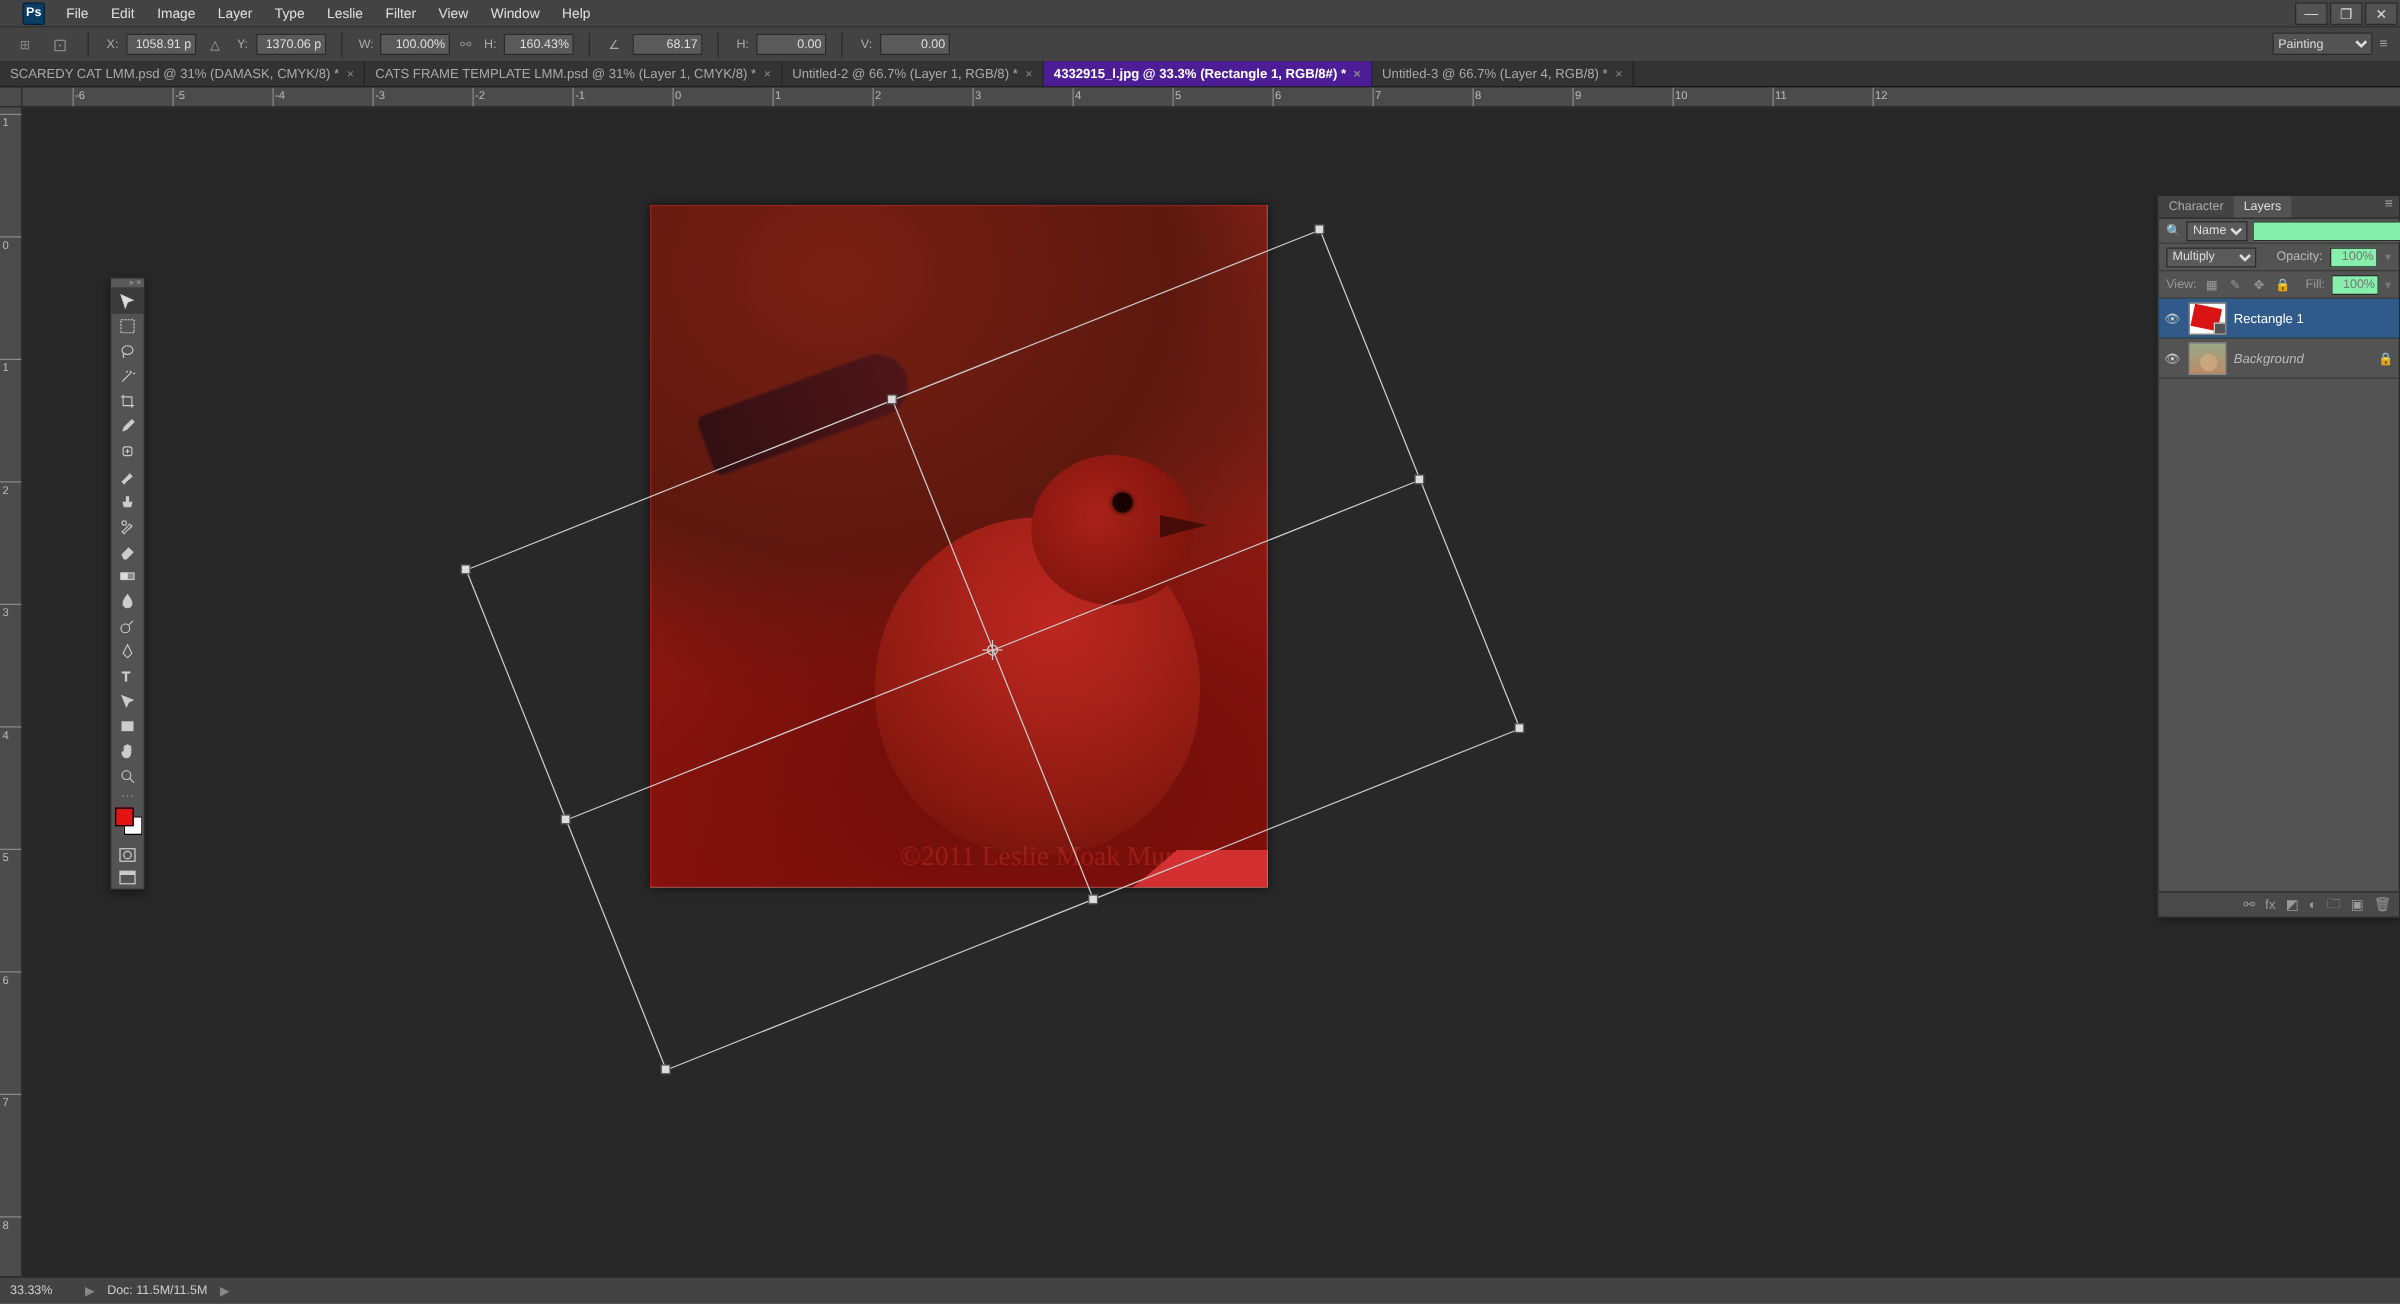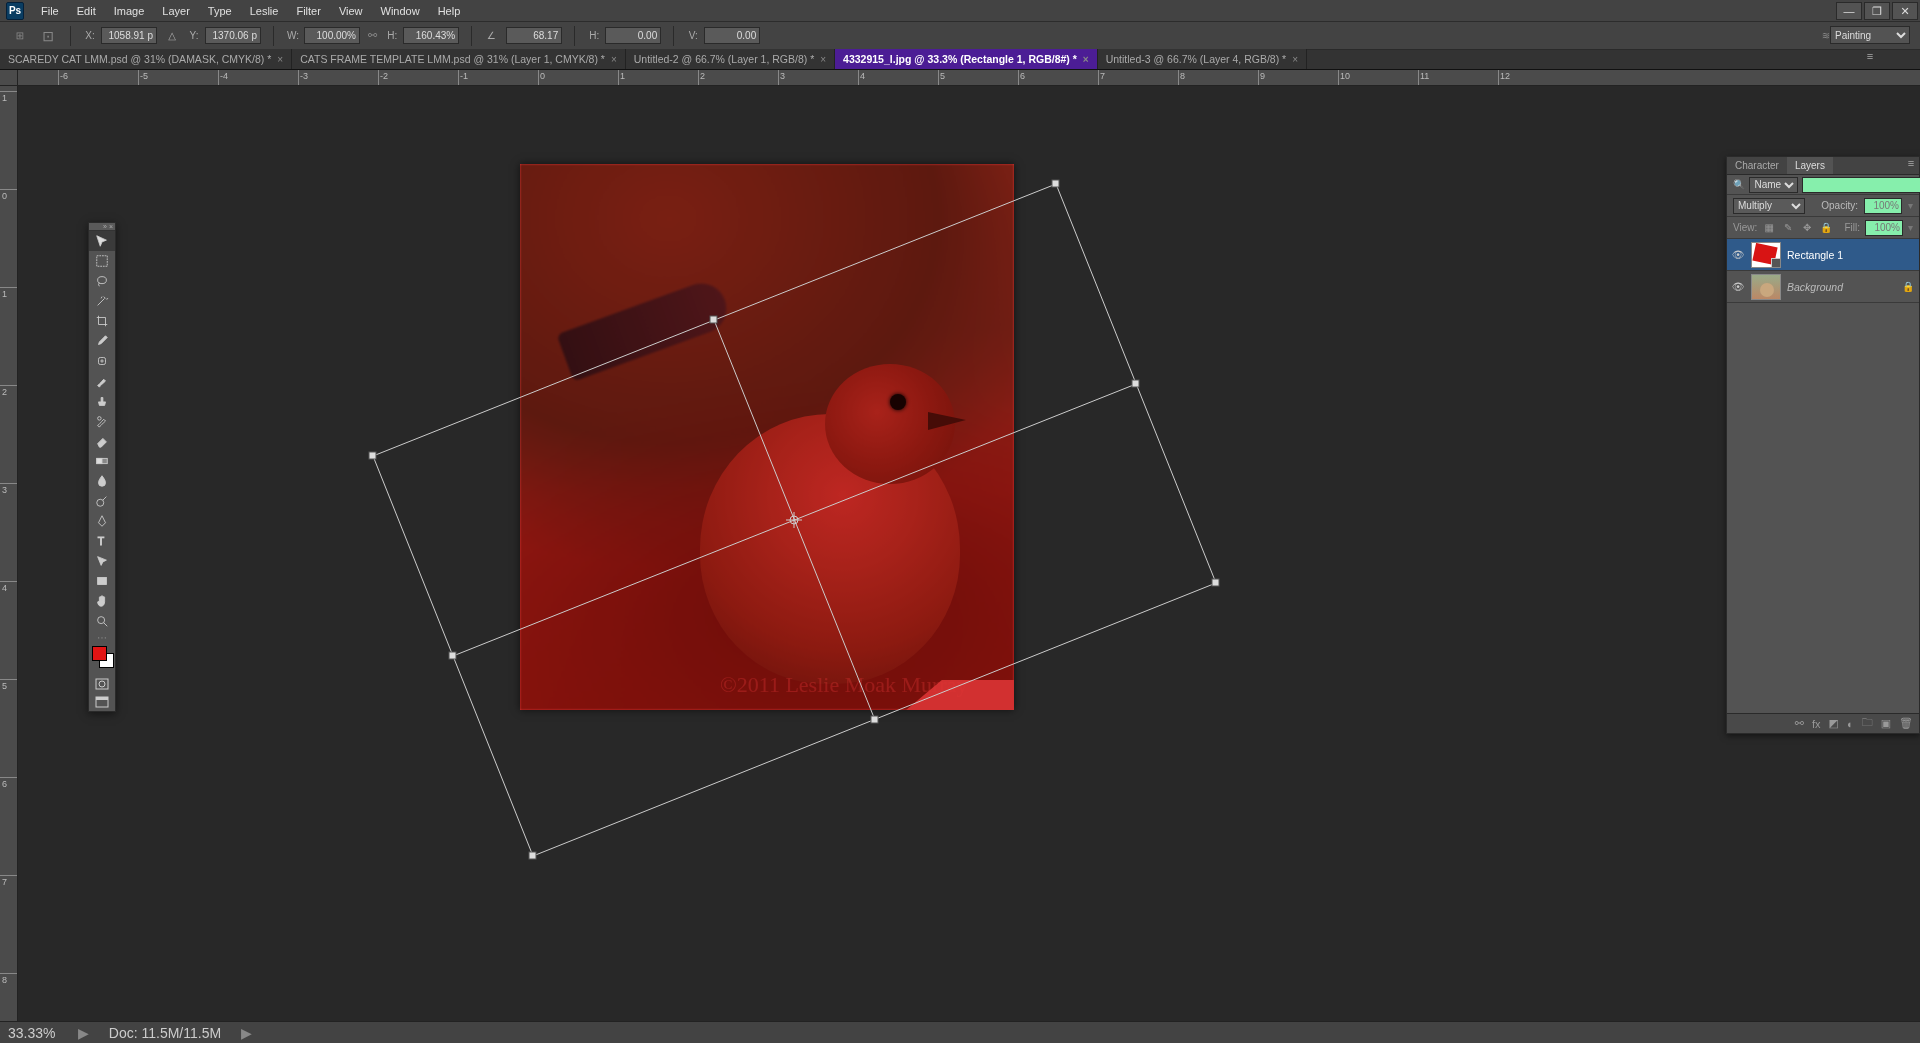--- a/index.html
+++ b/index.html
@@ -1,33 +1,33 @@
 <!DOCTYPE html>
 <html><head>
 <meta charset="utf-8">
 <style>
 * { margin:0; padding:0; box-sizing:border-box; font-family:"Segoe UI",Tahoma,sans-serif; user-select:none; }
 body { width:1920px; height:1043px; background:#434343; color:#ccc; font-size:11px; overflow:hidden; position:relative; }
 
 
-#menubar { height:22px; background:#434343; display:flex; align-items:center; padding-left:6px; border-bottom:1px solid #2c2c2c; }
+#menubar { height:22px; background:#434343; display:flex; align-items:center; padding-left:18px; border-bottom:1px solid #2c2c2c; }
 #menubar .logo { width:18px; height:18px; background:#0a3d62; color:#fff; display:flex; align-items:center; justify-content:center; font-weight:bold; font-size:10px; border:1px solid #05203a; margin-right:8px; border-radius:2px; }
 #menubar .menu-item { padding:0 9px; height:22px; line-height:22px; cursor:pointer; color:#e0e0e0; }
 #winctrls { position:absolute; right:0; top:0; height:22px; display:flex; }
 #winctrls .wbtn { width:26px; height:18px; margin:2px 2px 0 0; background:#535353; border:1px solid #2a2a2a; display:flex; align-items:center; justify-content:center; color:#ddd; font-size:11px; cursor:pointer; }
 
 
 #optbar { height:28px; background:#434343; display:flex; align-items:center; padding-left:10px; border-bottom:1px solid #2a2a2a; gap:8px; color:#c8c8c8; font-size:10px; }
 #optbar .field { display:flex; align-items:center; gap:4px; }
 #optbar .field input { width:56px; height:17px; background:#5a5a5a; border:1px solid #2a2a2a; color:#ddd; font-size:10px; padding:0 3px; text-align:right; }
 #optbar .fld-icon { width:14px; text-align:center; color:#aaa; font-size:10px; }
 #optbar .divider { width:1px; height:20px; background:#2a2a2a; margin:0 4px; }
 #optbar .opticon { width:20px; height:20px; display:flex; align-items:center; justify-content:center; color:#888; cursor:pointer; }
 #optbar .link-icon { color:#888; font-size:11px; }
-#optbar-right { position:absolute; right:10px; top:26px; display:flex; align-items:center; gap:6px;flex-direction:column; }
+#optbar-right { position:absolute; right:10px; top:26px; display:flex; align-items:center; gap:6px; }
 #optbar-right select { background:#535353; border:1px solid #2a2a2a; color:#ddd; font-size:10px; height:18px; width:80px; }
 
 
 #tabbar { height:20px; background:#333; display:flex; align-items:flex-end; border-bottom:1px solid #111; font-size:10.5px; }
 #tabbar .tab { height:20px; padding:0 8px; display:flex; align-items:center; gap:6px; color:#aaa; background:#333; border-right:1px solid #222; cursor:pointer; white-space:nowrap; }
 #tabbar .tab.active { background:#4c1d95; color:#fff; font-weight:bold; }
 #tabbar .tab .close { color:#888; font-size:10px; cursor:pointer; }
 
 
 #ruler-h { position:absolute; left:18px; top:70px; right:0; height:16px; background:#4b4b4b; border-bottom:1px solid #222; overflow:hidden; font-size:9px; color:#bbb; }
@@ -99,21 +99,21 @@
 .layer .thumb { width:30px; height:26px; border:1px solid #888; background:#888; position:relative; overflow:hidden; }
 .layer .lname { font-size:10.5px; }
 .layer .lname.ital { font-style:italic; }
 .lockrow { display:flex; align-items:center; gap:5px; height:22px; padding:0 6px; border-bottom:1px solid #3a3a3a; color:#999; }
 .lockrow .licon { width:14px; height:14px; display:flex; align-items:center; justify-content:center; font-size:10px; }
 .blendrow { display:flex; align-items:center; gap:6px; height:22px; padding:0 6px; border-bottom:1px solid #3a3a3a; }
 .layers-footer { height:20px; background:#494949; border-top:1px solid #2a2a2a; display:flex; align-items:center; justify-content:flex-end; gap:8px; padding:0 6px; color:#999; font-size:11px; }
 .layers-footer span { cursor:pointer; }
 
 
-#status { position:absolute; left:0; bottom:0; right:0; height:22px; background:#434343; border-top:1px solid #222; display:flex; align-items:center; font-size:14px; color:#ccc; padding-left:8px; gap:20px; }
+#status { position:absolute; left:0; bottom:0; right:0; height:22px; background:#434343; border-top:1px solid #222; display:flex; align-items:center; font-size:10px; color:#ccc; padding-left:8px; gap:10px; }
 #status .zoom { width:50px; }
 #status .arrow { color:#888; cursor:pointer; }
 
 
 </style>
 </head>
 <body>
 
 <div id="menubar">
   <div class="logo">Ps</div>

